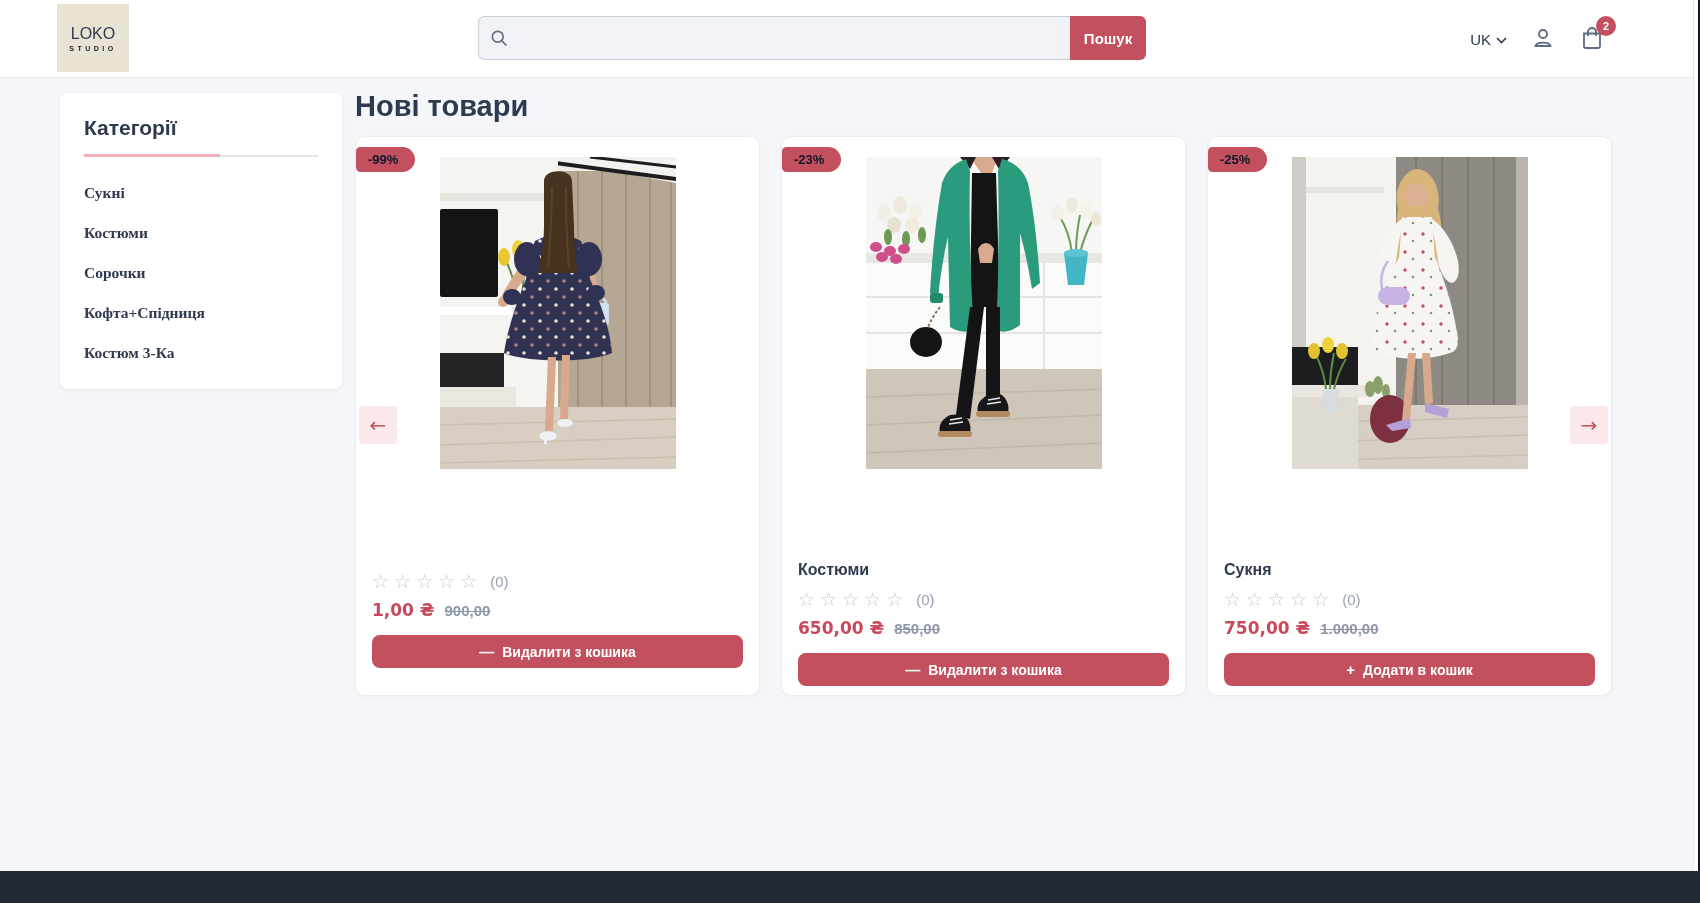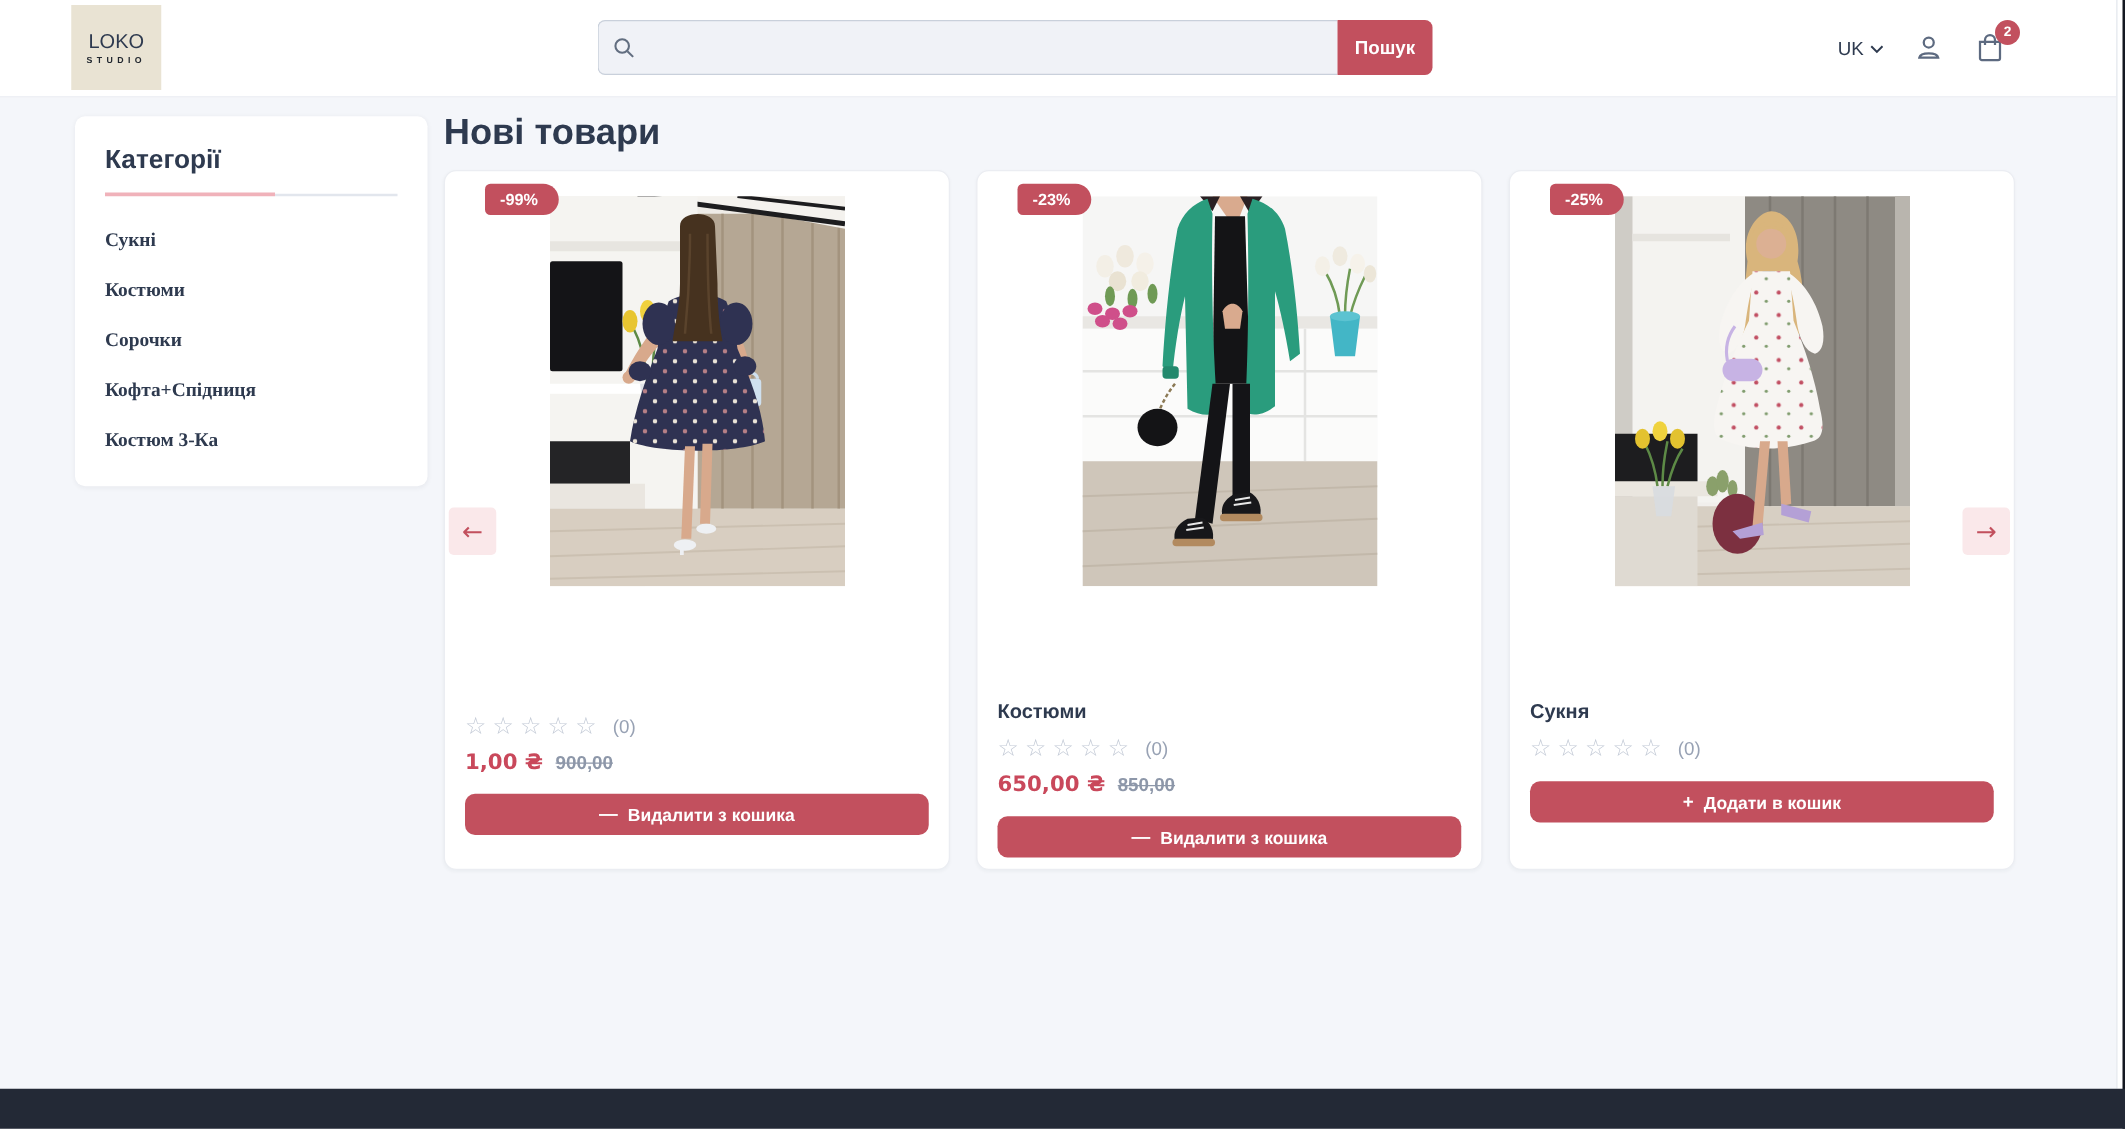--- a/index.html
+++ b/index.html
@@ -64,23 +64,23 @@
   
   .main { position:absolute; left:355px; top:90px; width:1257px; }
   .main-title { font-size:29px; font-weight:700; color:#2e3a4f; }
   .carousel { position:relative; margin-top:13px; }
   .cards { display:grid; grid-template-columns:repeat(3, 1fr); gap:21px; }
   .card {
     position:relative; background:#ffffff; border:1px solid #ebedf2;
     border-radius:10px; height:560px; box-shadow:0 1px 3px rgba(35,41,54,0.04);
   }
   .badge {
-    position:absolute; top:10px; left:0; background:#c2505e; color:#ffffff;
+    position:absolute; top:10px; left:0; background:#c2505e; color:#0f172a;
     font-size:13px; font-weight:700; padding:5px 17px 5px 12px;
-    border-radius:6px 17px 17px 6px; z-index:2;margin-left:32px;
+    border-radius:6px 17px 17px 6px; z-index:2;
   }
   .img-wrap { height:424px; display:flex; justify-content:center; padding-top:20px; }
   .img-wrap svg { width:236px; height:312px; cursor:pointer; }
   .card-info { padding:0 16px; }
   .prod-name { font-size:16px; font-weight:700; color:#2e3a4f; cursor:pointer; }
   .rating-row { margin-top:9px; display:flex; align-items:center; }
   .stars { font-family:"DejaVu Sans", sans-serif; font-size:19px; color:#c3cad6; letter-spacing:5px; }
   .rating-count { font-size:15px; color:#98a2b4; margin-left:8px; }
   .price-row { margin-top:8px; display:flex; align-items:baseline; }
   .price { font-size:17px; font-weight:700; color:#c9485b; font-family:"DejaVu Sans","Liberation Sans",sans-serif; }
@@ -412,20 +412,24 @@
             <polygon points="94,268 118,261 119,271 100,274" fill="#b4a0d6"></polygon>
             <polygon points="133,246 157,252 155,261 133,255" fill="#b4a0d6"></polygon>
           </svg>
         </div>
         <div class="card-info">
           <div class="prod-name">Сукня</div>
           <div class="rating-row">
             <span class="stars">☆☆☆☆☆</span>
             <span class="rating-count">(0)</span>
           </div>
+          <div class="price-row">
+            <span class="price">750,00 ₴</span>
+            <span class="old-price">1.000,00</span>
+          </div>
         </div>
         <button class="card-btn">
           <span class="btn-icon">+</span>
           <span>Додати в кошик</span>
         </button>
       </div>
 
     </div>
 
     <button class="nav-arrow nav-left">

